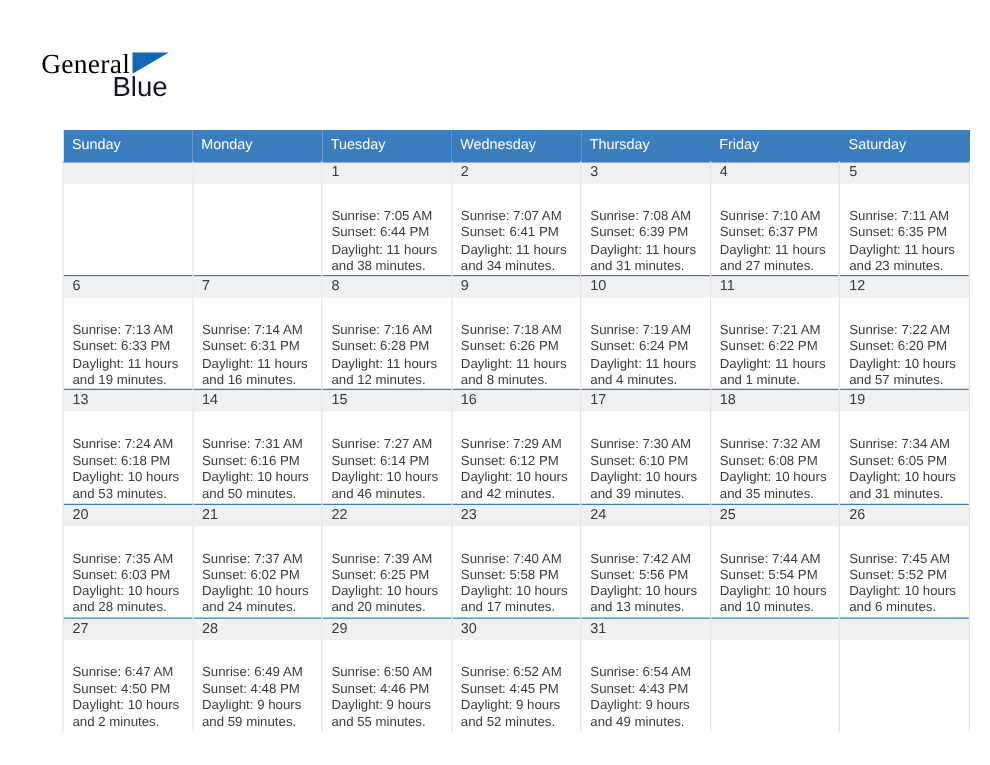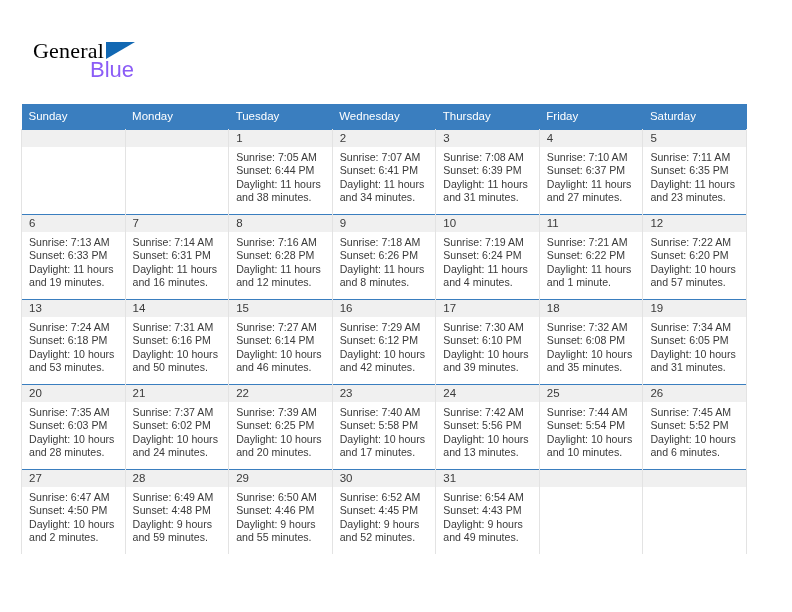--- a/index.html
+++ b/index.html
@@ -53,21 +53,21 @@
     width: 0;
     height: 0;
     border-left: 29px solid #1268b3;
     border-bottom: 17px solid transparent;
   }
   .logo-blue {
     position: absolute;
     left: 57px;
     top: 19px;
     font-size: 22px;
-    color: #8b5cf6;
+    color: #0f172a;
     font-family: "Liberation Sans", sans-serif;
   }
   .title-block {
     position: absolute;
     right: 33px;
     top: 30px;
     text-align: right;
   }
   .cal-title {
     font-size: 27px;
@@ -81,21 +81,21 @@
     font-size: 14.5px;
     color: #333333;
     line-height: 20px;
     margin: 6px 0 0 0;
     white-space: nowrap;
   }
 
   
   .calendar {
     position: absolute;
-    left: 21px;
+    left: 50px;
     top: 104px;
     width: 726px;
     border-collapse: collapse;
     table-layout: fixed;
   }
   .calendar th {
     background: #3a7ebf;
     color: #ffffff;
     font-size: 11.5px;
     font-weight: normal;
@@ -129,20 +129,21 @@
   }
   td.empty .daynum {
     background: #f0f0f0;
     color: transparent;
   }
   .details {
     padding: 4px 6px 0 7px;
     font-size: 10.6px;
     line-height: 13.3px;
     color: #3a3a3a;
+    margin-top: 16px;
   }
   .details div {
     white-space: nowrap;
   }
   .details .daylight {
     white-space: normal;
   }
 </style>
 </head>
 <body>

